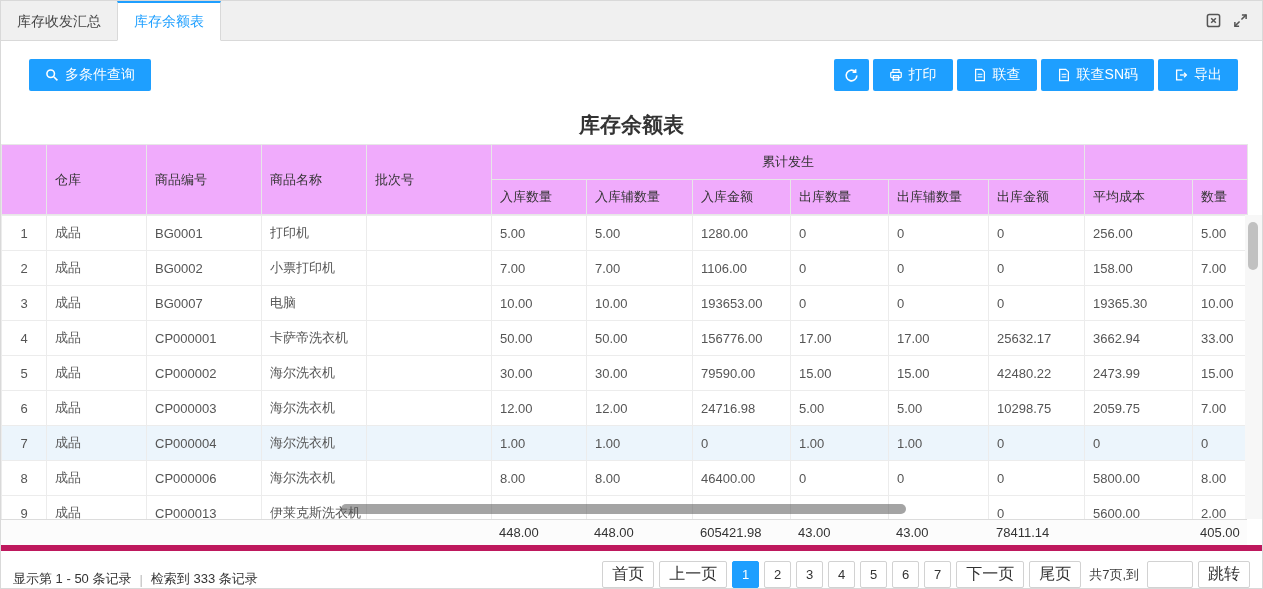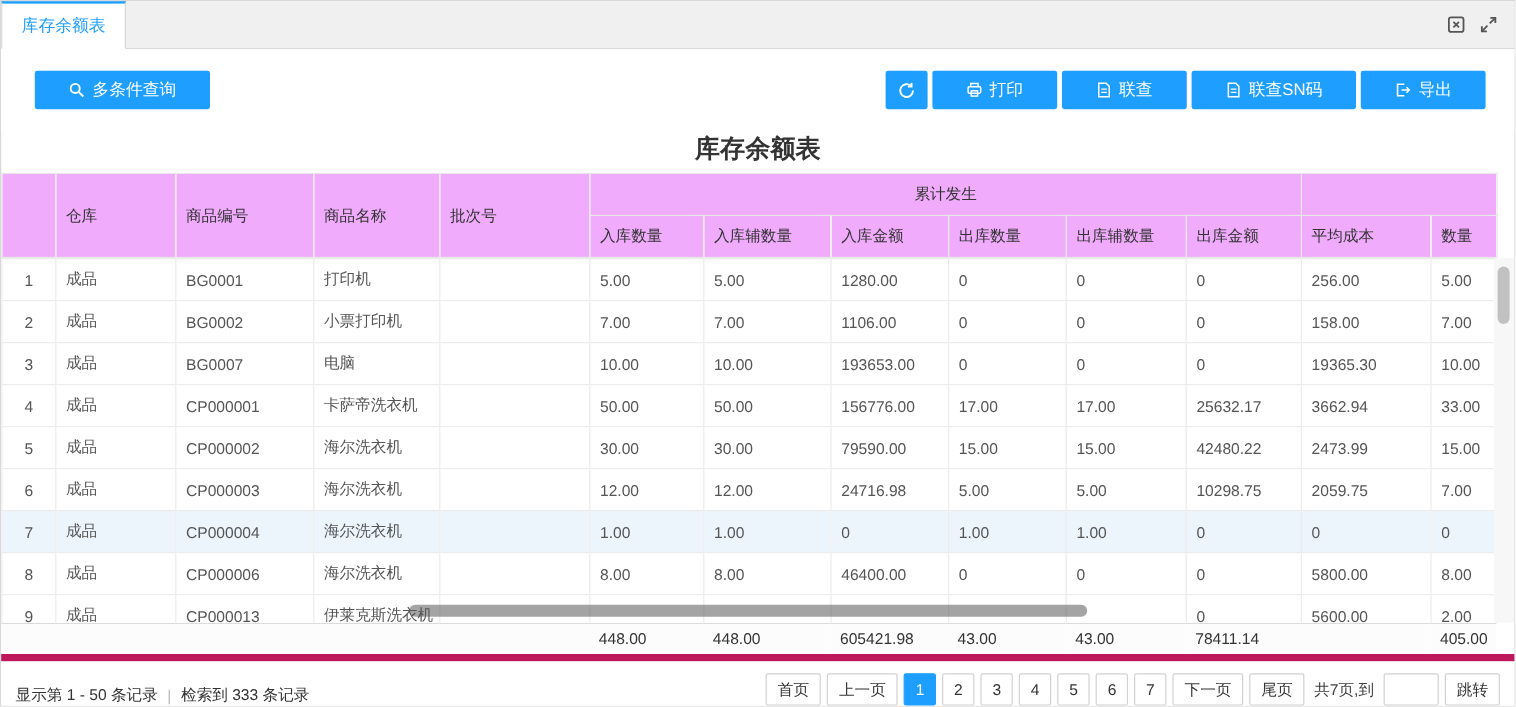--- a/index.html
+++ b/index.html
@@ -11,21 +11,21 @@
   .tabbar{height:40px;background:#f0f0f0;display:flex;flex-shrink:0}
   .tabs{display:flex}
   .tab{padding:0 16px;line-height:37px;font-size:14px;color:#444;cursor:pointer;border-bottom:1px solid #d9d9d9;border-top:2px solid transparent;white-space:nowrap}
   .tab.active{background:#fff;color:#1E9FFF;border-top-color:#1E9FFF;border-bottom-color:#fff;border-left:1px solid #d9d9d9;border-right:1px solid #d9d9d9}
   .tab-spacer{flex:1;border-bottom:1px solid #d9d9d9}
   .tab-icons{display:flex;align-items:center;gap:12px;padding:0 14px;border-bottom:1px solid #d9d9d9}
   .ticon{display:inline-flex;cursor:pointer}
 
   
   .toolbar{height:68px;flex-shrink:0;display:flex;align-items:center;padding:0 24px 0 28px;background:#fff}
-  .btn{display:inline-flex;align-items:center;gap:6px;height:32px;padding:0 28px;background:#1E9FFF;color:#fff;border:0;border-radius:2px;font-size:14px;cursor:pointer;white-space:nowrap}
+  .btn{display:inline-flex;align-items:center;gap:6px;height:32px;padding:0 16px;background:#1E9FFF;color:#fff;border:0;border-radius:2px;font-size:14px;cursor:pointer;white-space:nowrap}
   .btn .icon{display:inline-flex}
   .btn.icon-only{padding:0 10px}
   .toolbar-right{margin-left:auto;display:flex;gap:4px}
 
   
   .report-title{height:35px;flex-shrink:0;text-align:center;font-size:21px;font-weight:600;color:#333;line-height:32px}
 
   
   table.grid{border-collapse:collapse;table-layout:fixed;width:1246px;font-size:13px}
   .grid th,.grid td{border:1px solid #ececec;padding:0 8px;text-align:left;white-space:nowrap;overflow:hidden}
@@ -40,33 +40,34 @@
   .vscroll{position:absolute;right:0;top:0;bottom:0;width:17px;background:#f7f7f7;z-index:5}
   .vthumb{position:absolute;left:3px;top:7px;width:10px;height:48px;border-radius:5px;background:#c1c1c1}
   table.summary{flex-shrink:0}
   table.summary td{height:26px;border:0;border-top:1px solid #dcdcdc;background:#fcfcfc;color:#333;padding:0 8px;white-space:nowrap;overflow:hidden}
 
   
   .footer{height:43px;flex-shrink:0;border-top:6px solid #be185d;display:flex;align-items:flex-end;padding:0 12px;font-size:13px;background:#fff}
   .status{display:flex;align-items:center;gap:8px;color:#333}
   .divider{color:#bbb}
   .pagination{margin-left:auto;display:flex;align-items:center;gap:5px}
-  .pbtn{height:27px;padding:0 9px;border:1px solid #d2d2d2;background:#fff;color:#333;font-size:13px;border-radius:2px;cursor:pointer;white-space:nowrap}
+  .pbtn{height:27px;padding:0 9px;border:1px solid #d2d2d2;background:#fff;color:#333;font-size:16px;border-radius:2px;cursor:pointer;white-space:nowrap}
   .pg{height:27px;min-width:27px;padding:0 6px;border:1px solid #d2d2d2;background:#fff;color:#333;font-size:13px;border-radius:2px;cursor:pointer}
   .pg.act{background:#1E9FFF;border-color:#1E9FFF;color:#fff}
   .ptext{color:#404040;margin:0 3px;white-space:nowrap}
   .jump{width:46px;height:27px;border:1px solid #d2d2d2;border-radius:2px;padding:0 4px;font-size:13px;color:#333}
 </style>
 </head>
 <body>
 
 <div class="app">
 
   <div class="tabbar">
     <div id="tabs" class="tabs">
+        <div class="tab">库存收发汇总</div>
         <div class="tab active">库存余额表</div>
       </div>
     <div class="tab-spacer"></div>
     <div class="tab-icons">
       <span class="ticon">
         <svg width="15" height="15" viewBox="0 0 16 16">
             <rect x="1.5" y="1.5" width="13" height="13" rx="2" fill="none" stroke="#555" stroke-width="1.6"></rect>
             <line x1="5.5" y1="5.5" x2="10.5" y2="10.5" stroke="#555" stroke-width="1.6"></line>
             <line x1="10.5" y1="5.5" x2="5.5" y2="10.5" stroke="#555" stroke-width="1.6"></line>
           </svg>

